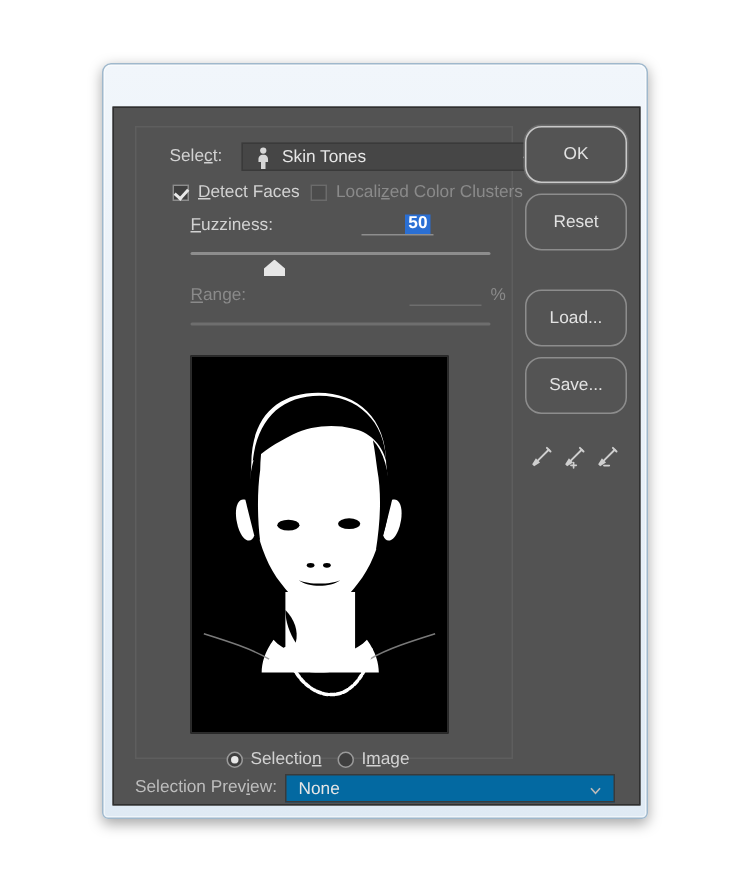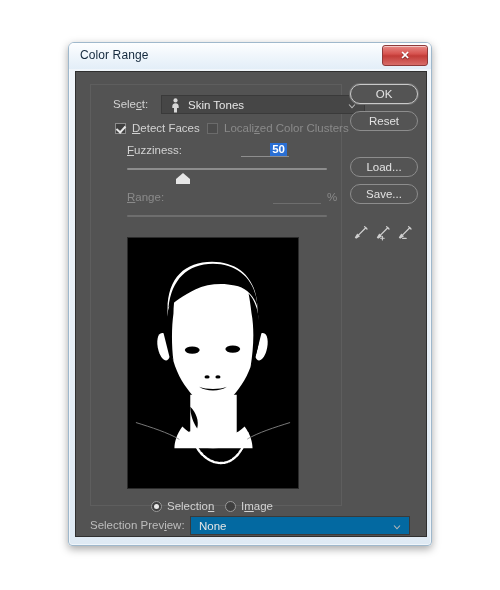--- a/index.html
+++ b/index.html
@@ -311,21 +311,21 @@
   
   #right-column {
     position: absolute;
     left: 274px;
     top: 12px;
     width: 68px;
   }
   .ps-button {
     position: relative;
     width: 68px;
-    height: 20px;
+    height: 38px;
     border-radius: 11px;
     border: 1px solid #8d8d8d;
     background: #545454;
     color: #e2e2e2;
     font-size: 11.5px;
     display: flex;
     align-items: center;
     justify-content: center;
     margin-bottom: 7px;
     cursor: pointer;
@@ -392,26 +392,20 @@
     left: 8px;
     top: 3px;
     color: #e6e6e6;
   }
 </style>
 </head>
 <body>
 
 <div id="dialog-window">
 
-  <div id="title-bar">
-    <div id="window-title">Color Range</div>
-    <div id="close-button">
-      <div id="close-icon">✕</div>
-    </div>
-  </div>
 
   <div id="dialog-body">
 
     <div id="left-group">
 
       <div id="select-row">
         <div id="select-label" class="row-label">
           <span>Sele</span><span class="ul">c</span><span>t:</span>
         </div>
         <div id="select-dropdown">

